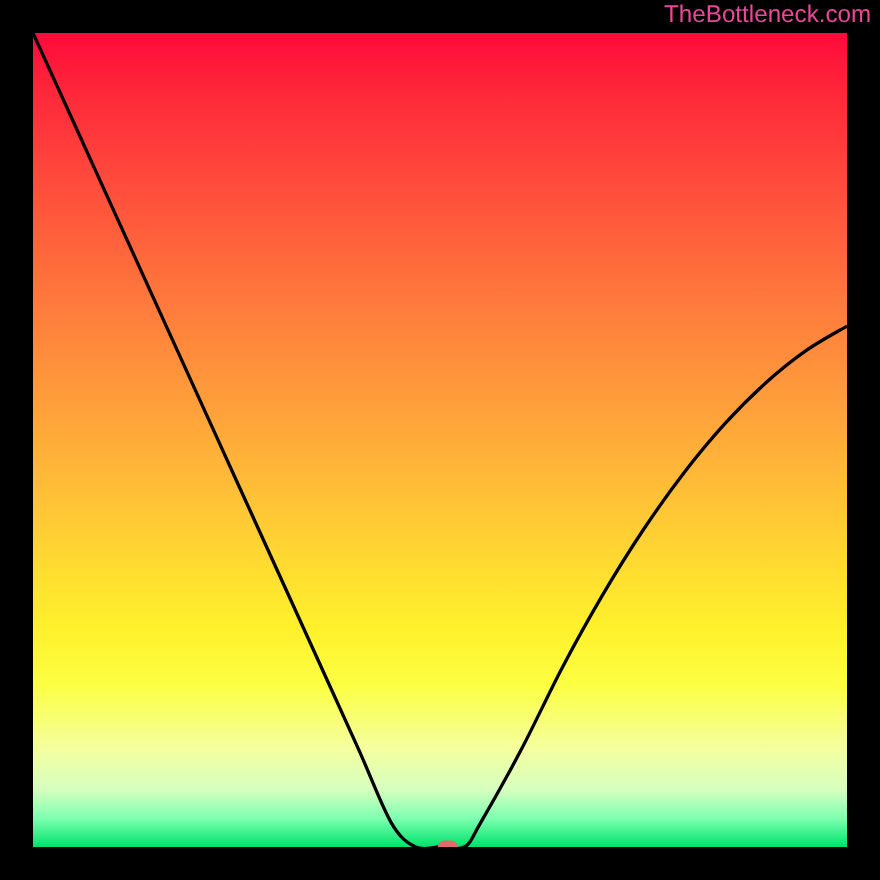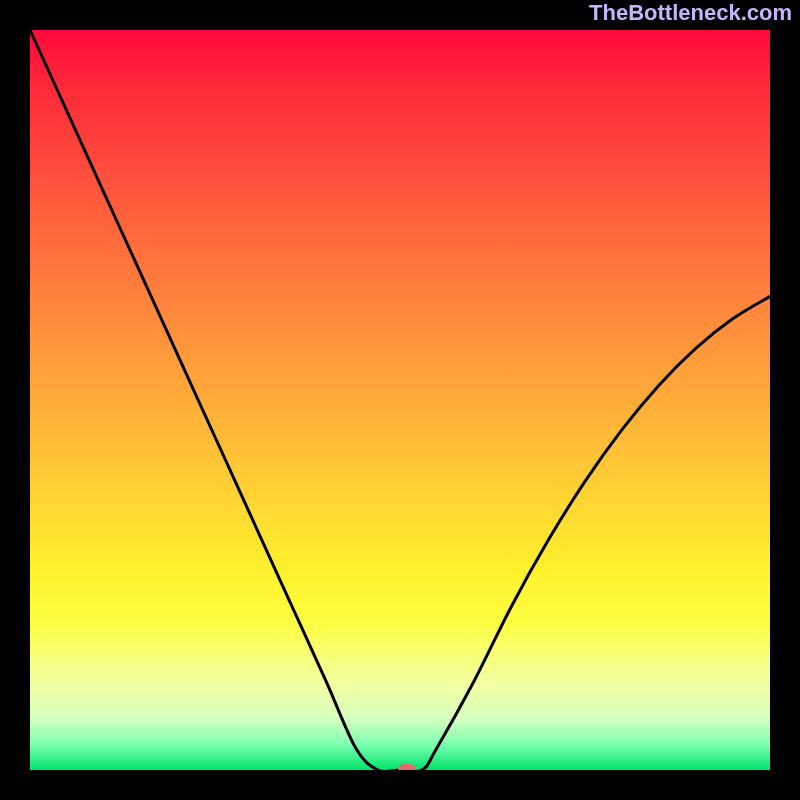--- a/index.html
+++ b/index.html
@@ -1,17 +1,17 @@
 <!DOCTYPE html>
 <html><head>
 <meta charset="utf-8">
 <style>
   html,body{margin:0;padding:0;width:800px;height:800px;overflow:hidden;background:#000;font-family:Arial,Helvetica,sans-serif}
   .stage{position:relative;width:800px;height:800px;background:#000}
-  .watermark{position:absolute;top:0;right:8px;color:#c4b5fd;font-size:22px;font-weight:700;z-index:4;user-select:none}
+  .watermark{position:absolute;top:0;right:8px;color:#ec4899;font-size:22px;font-weight:400;z-index:4;user-select:none}
   .plot{position:absolute;left:30px;top:30px;width:740px;height:740px;overflow:hidden}
   .gradient{position:absolute;inset:0;
     background:linear-gradient(to bottom,
       #ff0a3a 0%,
       #ff2a3a 8%,
       #ff4a3c 18%,
       #ff6a3c 28%,
       #ff883c 38%,
       #ffa63a 48%,
       #ffc436 58%,

